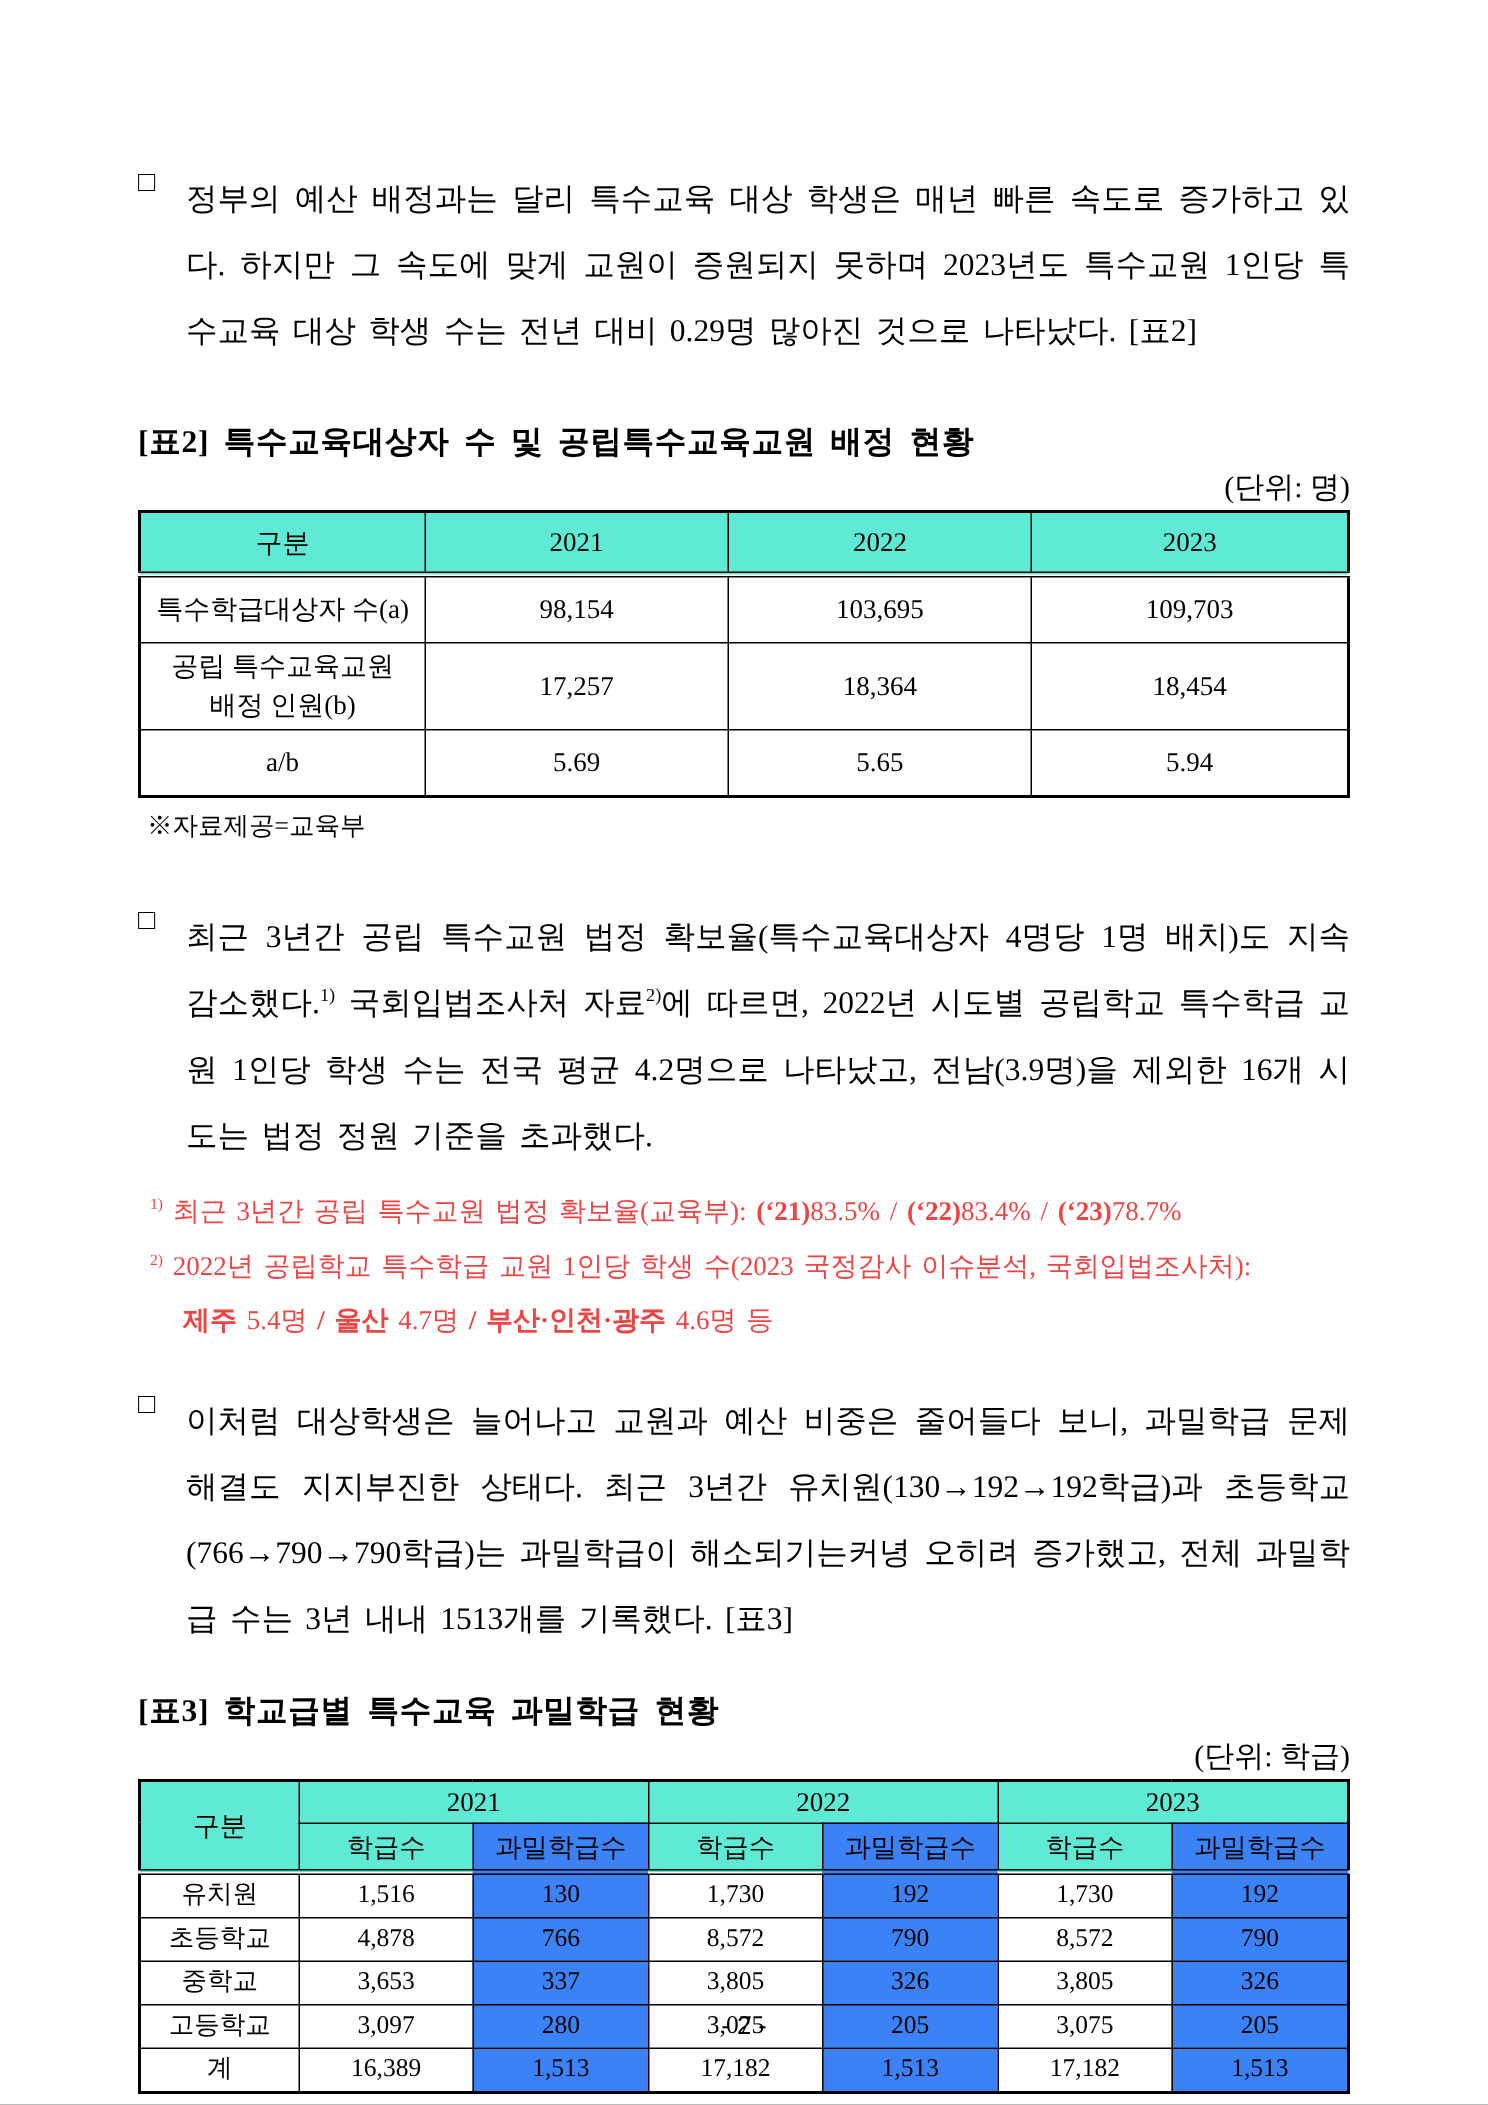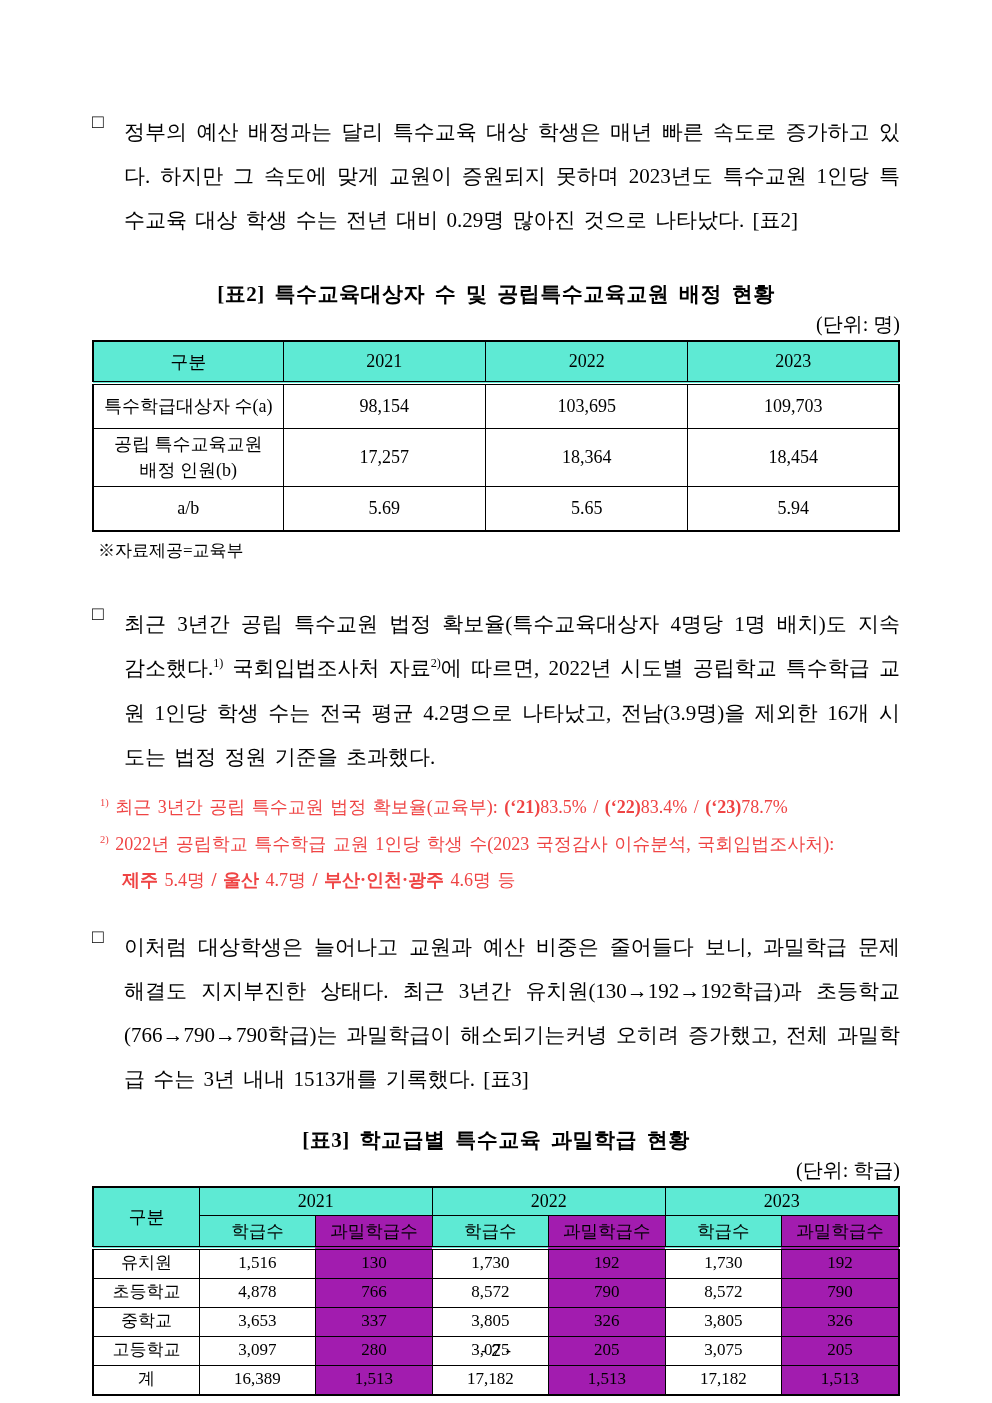--- a/index.html
+++ b/index.html
@@ -27,28 +27,28 @@
     position:absolute; left:0; top:2px;
     font-size:19px; line-height:1;
   }
   sup { font-size:0.58em; line-height:0; }
   .p1 { margin:0 0 38px 0; }
   .p2 { margin:40px 0 14px 0; }
   .p3 { margin:0 0 24px 0; }
 
   
   .tbl-title {
-    text-align:center; font-weight:bold; font-size:21px;
+    text-align:left; font-weight:bold; font-size:21px;
     letter-spacing:0.5px; word-spacing:4px; margin-bottom:3px;
   }
   .tbl-unit { text-align:right; font-size:20px; margin-bottom:2px; }
   table { width:100%; border-collapse:collapse; table-layout:fixed; border:2px solid #000; }
   th, td { border:1px solid #000; text-align:center; vertical-align:middle; }
   th { background:#5eead4; font-weight:normal; }
-  th.hb, td.blue { background:#a21caf; }
+  th.hb, td.blue { background:#3b82f6; }
 
   .t2 th { font-size:18px; height:37px; border-bottom:4px double #000; }
   .t2 td { font-size:18px; height:37px; padding:3px 4px; line-height:1.42; }
   .t2 td.lbl { white-space:pre-line; }
 
   .t3 thead tr.yr th { font-size:18px; height:25px; }
   .t3 thead tr.sub th { font-size:17.5px; height:28px; border-bottom:4px double #000; }
   .t3 th.corner { border-bottom:4px double #000; font-size:18px; }
   .t3 td { font-size:17px; height:26px; padding:1px 2px; line-height:1.3; }
 

